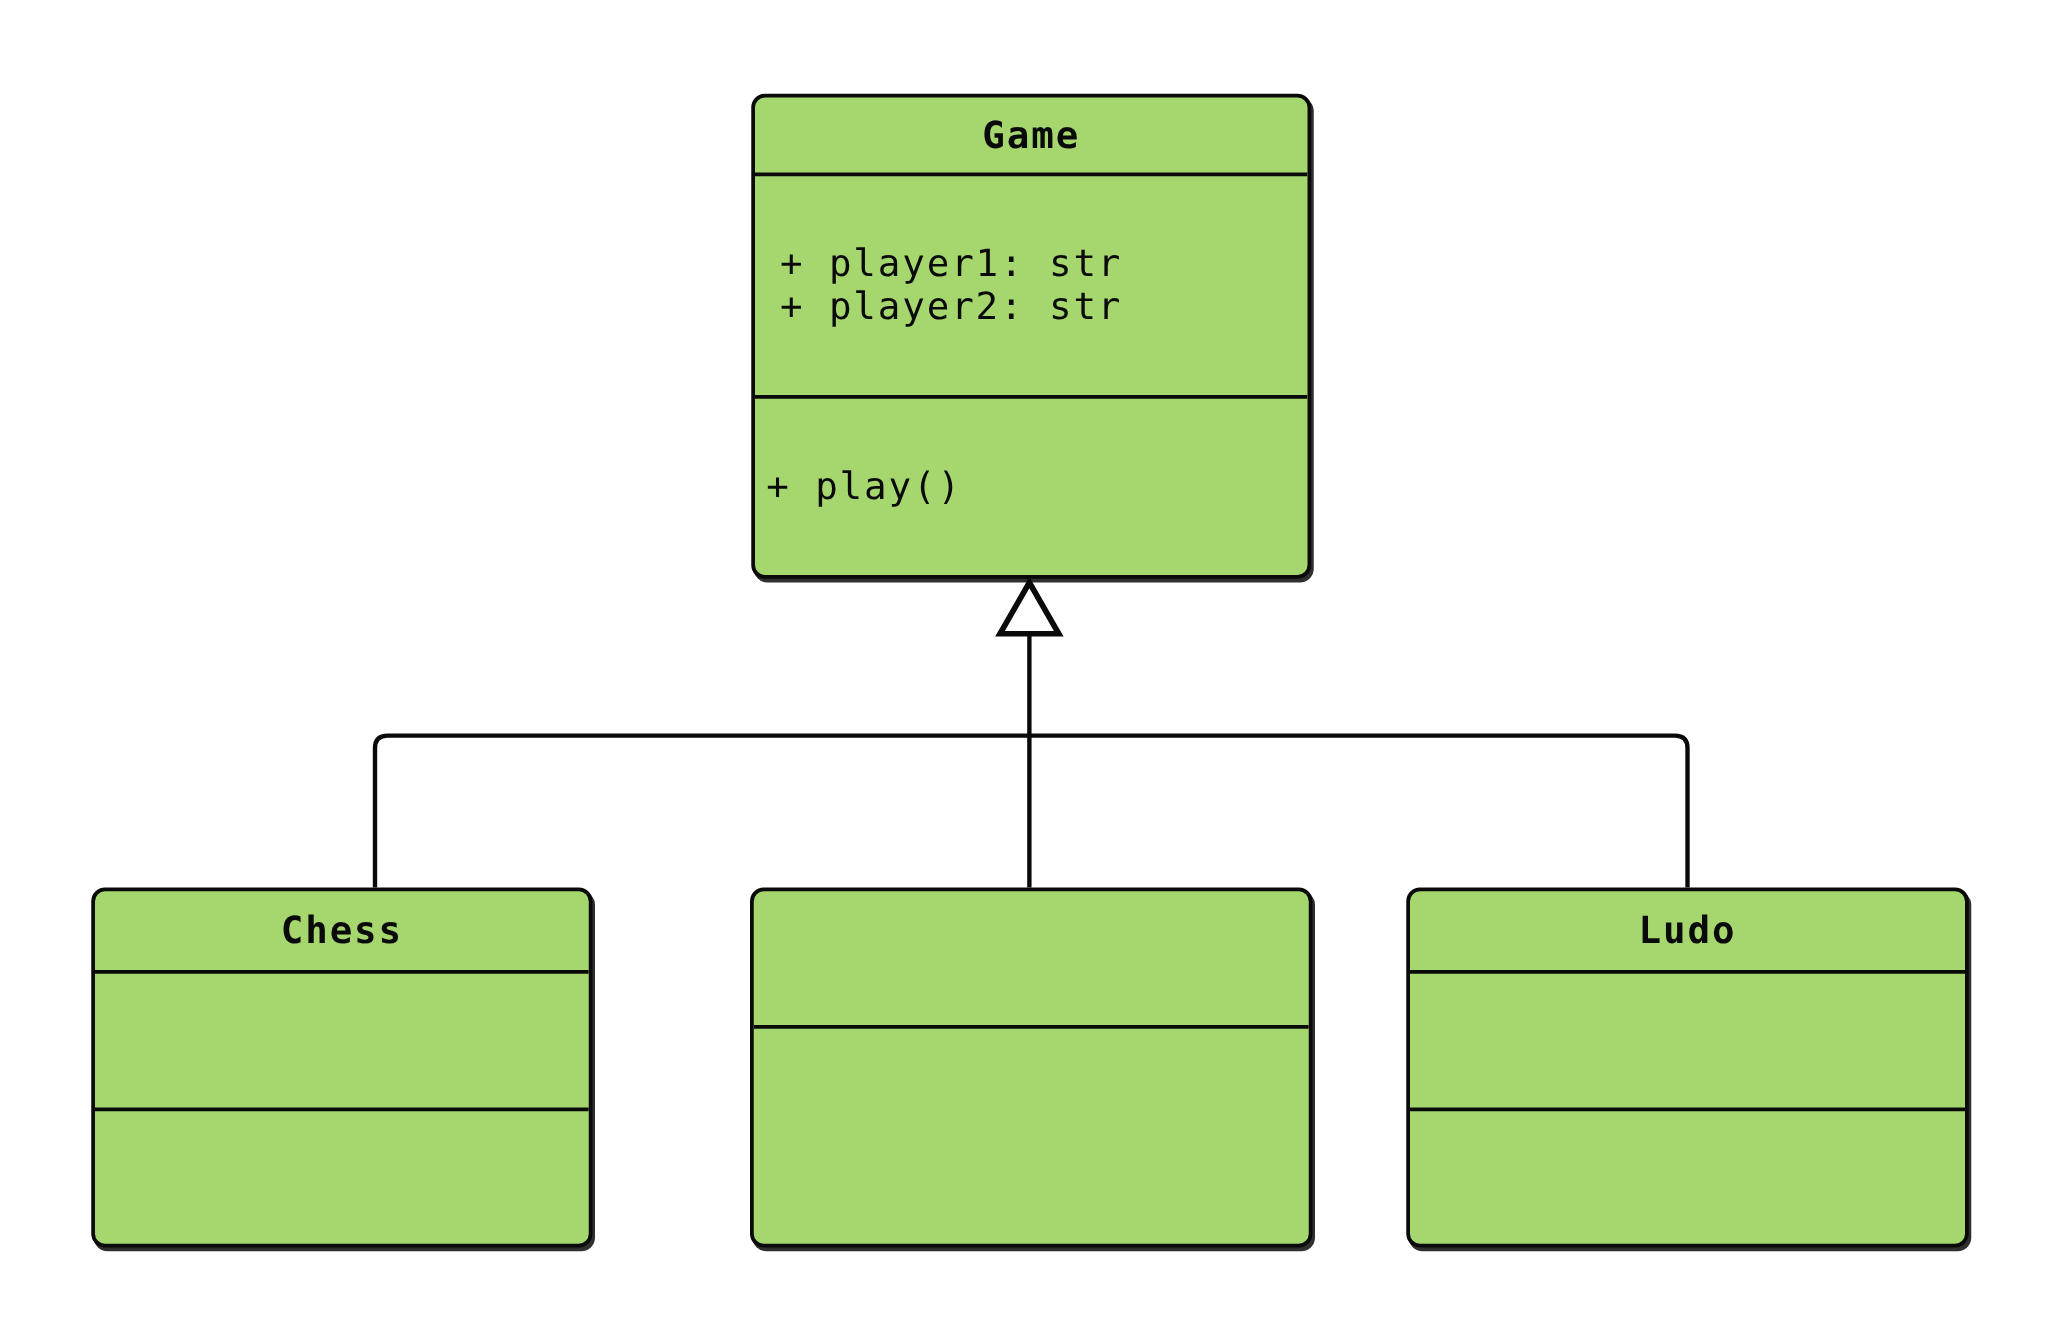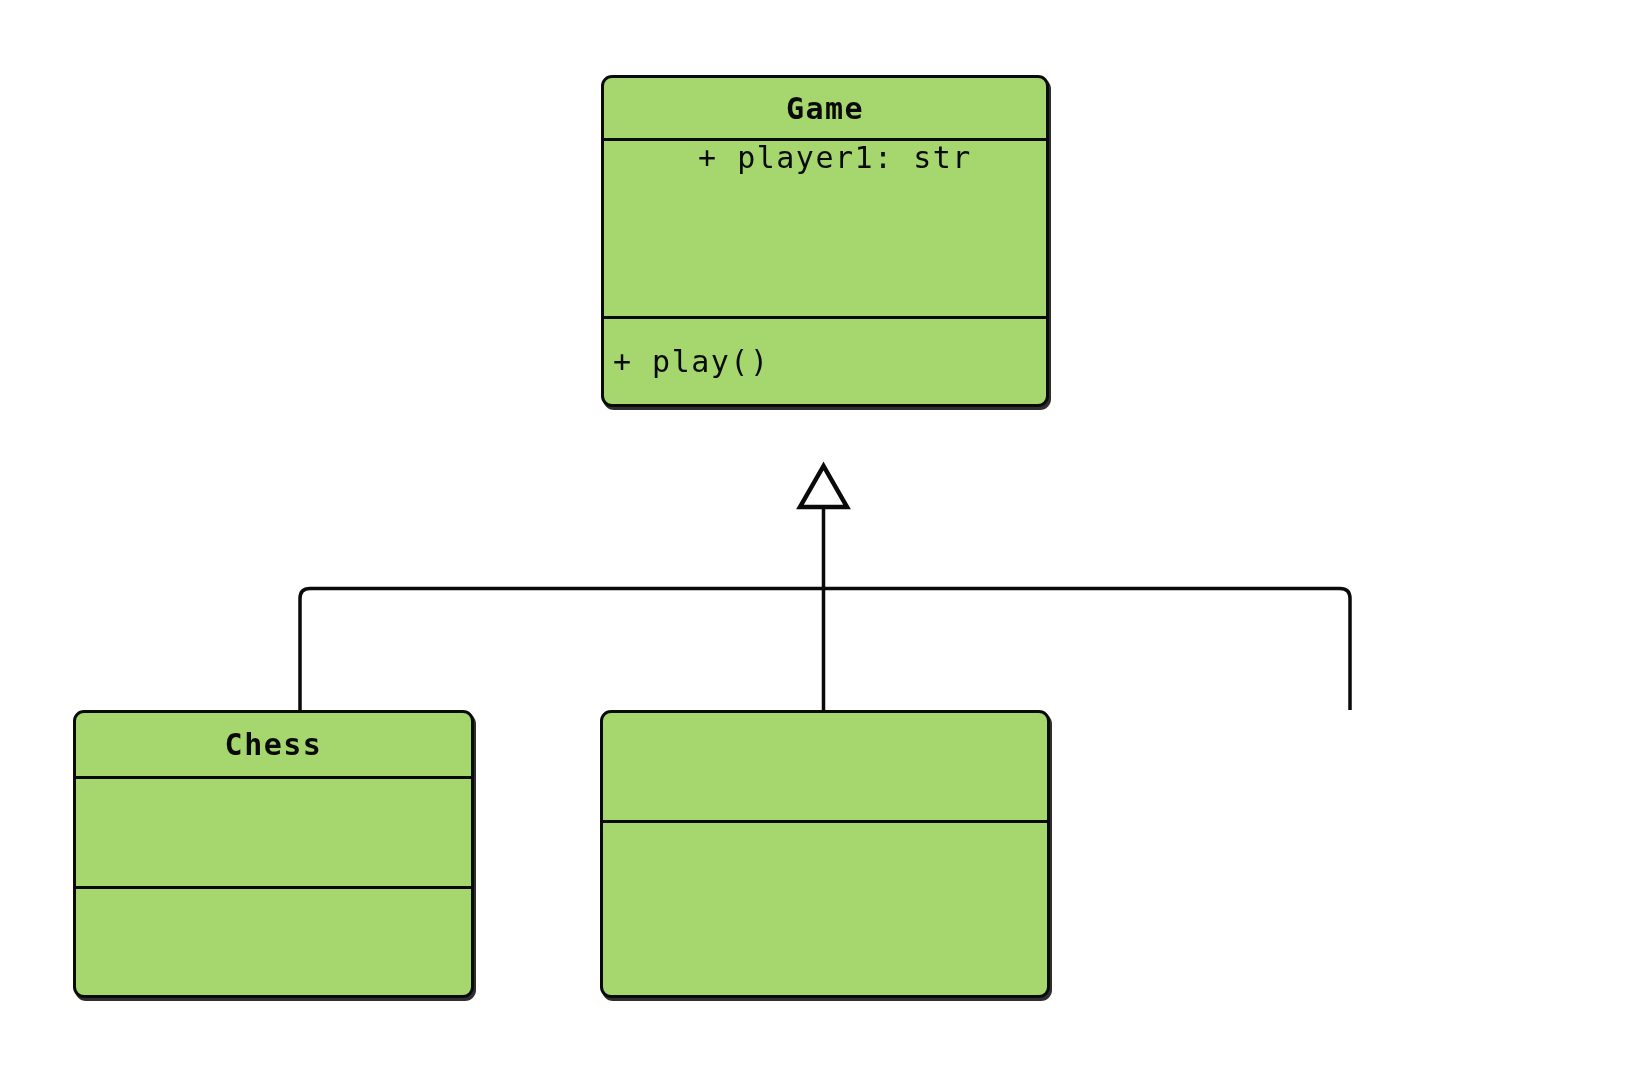--- a/index.html
+++ b/index.html
@@ -38,41 +38,41 @@
     justify-content: center;
     font-weight: bold;
     font-size: 30px;
     letter-spacing: 1.5px;
     border-bottom: 3px solid #0a0a0a;
   }
 
   .uml-attrs {
     border-bottom: 3px solid #0a0a0a;
     display: flex;
-    flex-direction: row;
+    flex-direction: column;
     justify-content: center;
     padding-left: 20px;
     font-size: 30px;
     letter-spacing: 1.5px;
     line-height: 34px;
   }
 
   .uml-methods {
     display: flex;
     flex-direction: column;
     justify-content: center;
     padding-left: 9px;
     font-size: 30px;
     letter-spacing: 1.5px;
     line-height: 34px;
     flex: 1;
   }
 
   
-  .box-game { left: 601px; top: 75px; width: 448px; height: 332px; }
+  .box-game { left: 601px; top: 75px; width: 448px; height: 388px; }
   .box-game .uml-title   { height: 63px; }
   .box-game .uml-attrs   { height: 178px; }
 
   
   .box-child { top: 710px; width: 401px; height: 288px; }
   .box-child .uml-title  { height: 66px; }
   .box-child .uml-attrs  { height: 110px; }
 
   .box-chess    { left: 73px; }
   .box-checkers { left: 600px; width: 450px; }
@@ -105,31 +105,37 @@
 
     <path class="line" d="M823.5 588.5 L823.5 710"></path>
 
     <polygon class="tri" points="823.5,466 800,507 847,507"></polygon>
   </svg>
 
   <div class="uml-class box-game">
     <div class="uml-title">Game</div>
     <div class="uml-attrs">
       <div>+ player1: str</div>
+      <div>+ player2: str</div>
     </div>
     <div class="uml-methods">
       <div>+ play()</div>
     </div>
   </div>
 
   <div class="uml-class box-child box-chess">
     <div class="uml-title">Chess</div>
     <div class="uml-attrs"></div>
     <div class="uml-methods"></div>
   </div>
 
   <div class="uml-class box-child box-checkers">
     <div class="uml-attrs"></div>
     <div class="uml-methods"></div>
   </div>
 
+  <div class="uml-class box-child box-ludo">
+    <div class="uml-title">Ludo</div>
+    <div class="uml-attrs"></div>
+    <div class="uml-methods"></div>
+  </div>
 
 </div>
 
 </body></html>

